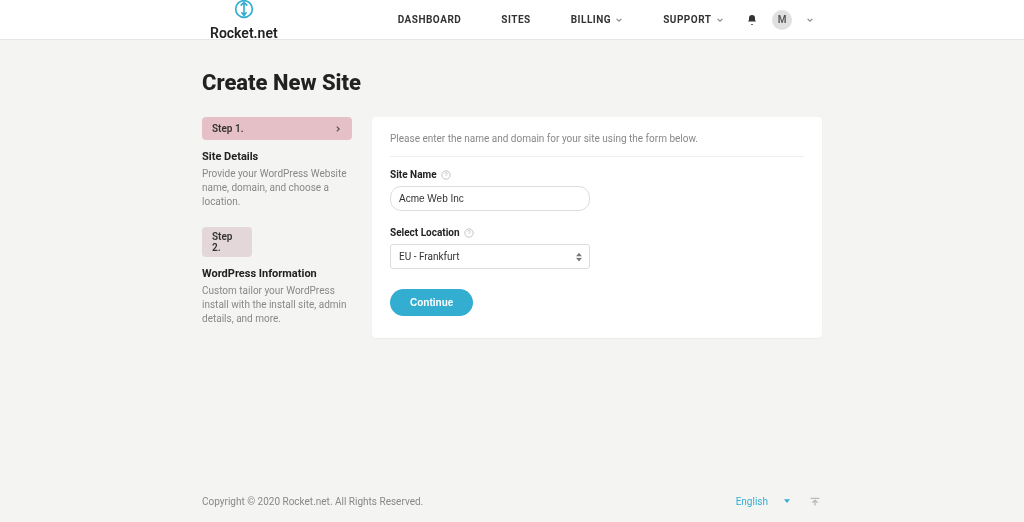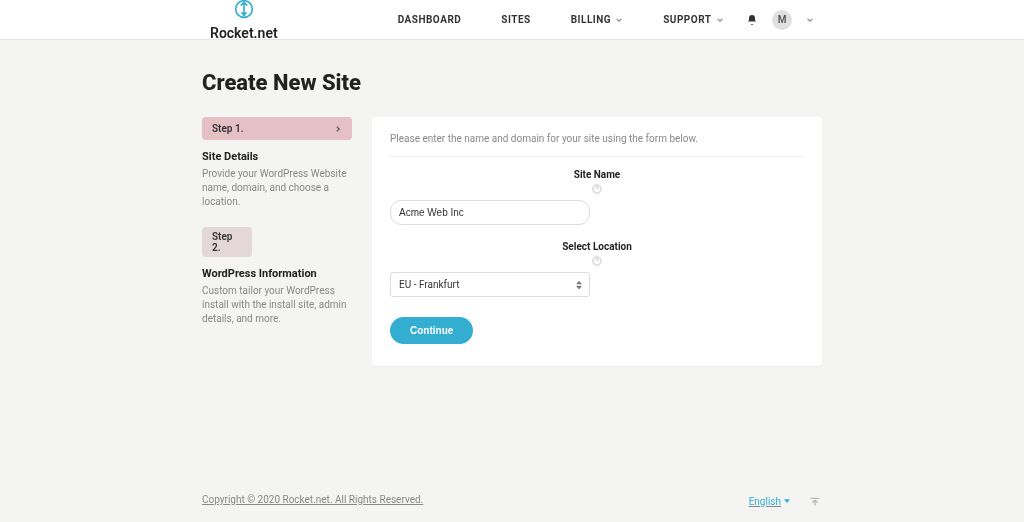--- a/index.html
+++ b/index.html
@@ -23,32 +23,32 @@
     .sidebar { width: 150px; flex-shrink: 0; }
     .step-pill { background: #e6c0c7; border-radius: 4px; padding: 6px 10px; font-size: 10px; font-weight: 600; color: #333; display: flex; align-items: center; justify-content: space-between; margin-bottom: 10px; cursor: pointer; }
     .step-pill.inactive { background: #e3d7da; width: 50px; padding: 4px 10px; }
     .step-pill .chev-r { width: 8px; height: 8px; }
     .step-block-title { font-size: 11px; font-weight: 700; color: #222; margin-bottom: 4px; }
     .step-block-desc { font-size: 10px; color: #888; line-height: 1.4; margin-bottom: 18px; }
 
     .card { flex: 1; background: #fff; border-radius: 4px; padding: 16px 18px 22px; box-shadow: 0 1px 2px rgba(0,0,0,0.04); }
     .card-title { font-size: 12px; font-weight: 800; color: #222; margin-bottom: 3px; }
     .card-sub { font-size: 10px; color: #888; margin-bottom: 12px; padding-bottom: 12px; border-bottom: 1px solid #eee; }
-    .field-label { font-size: 10px; font-weight: 700; color: #222; margin-bottom: 6px; display: flex; align-items: center; gap: 4px; flex-direction: column; }
+    .field-label { font-size: 10px; font-weight: 700; color: #222; margin-bottom: 6px; display: flex; align-items: center; gap: 4px; }
     .help-icon { width: 10px; height: 10px; }
     .text-input { width: 200px; border: 1px solid #ddd; border-radius: 11px; padding: 6px 8px; font-size: 10px; color: #333; margin-bottom: 16px; }
     .select-wrap { position: relative; width: 200px; margin-bottom: 20px; }
     .select-input { width: 100%; border: 1px solid #ddd; border-radius: 3px; padding: 6px 8px; font-size: 10px; color: #333; appearance: none; background: #fff; cursor: pointer; }
     .select-arrows { position: absolute; right: 8px; top: 50%; transform: translateY(-50%); pointer-events: none; display: flex; flex-direction: column; gap: 1px; }
     .select-arrows svg { width: 6px; height: 4px; }
     .btn-primary { background: #34aed0; color: #fff; border: none; border-radius: 14px; padding: 8px 20px; font-size: 10px; font-weight: 600; cursor: pointer; }
 
     .footer { position: fixed; bottom: 0; left: 0; right: 0; padding: 10px 0 14px; }
-    .footer-inner { width: 620px; margin: 0 auto; display: flex; justify-content: space-between; font-size: 10px; color: #888; text-decoration: underline; }
-    .footer-lang { color: #34aed0; display: flex; align-items: center; gap: 3px; cursor: pointer; }
+    .footer-inner { width: 620px; margin: 0 auto; display: flex; align-items: center; justify-content: space-between; font-size: 10px; color: #888; }
+    .footer-lang { color: #34aed0; display: flex; align-items: center; gap: 16px; cursor: pointer; }
     .footer-right { display: flex; align-items: center; gap: 18px; }
     .footer-scroll { width: 14px; height: 14px; cursor: pointer; }
   </style>
 </head>
 <body>
 
 <div class="topbar">
   <div class="topbar-inner">
     <div class="logo">
       <svg class="logo-icon" viewBox="0 0 24 24" fill="none" stroke="#34aed0" stroke-width="2">

